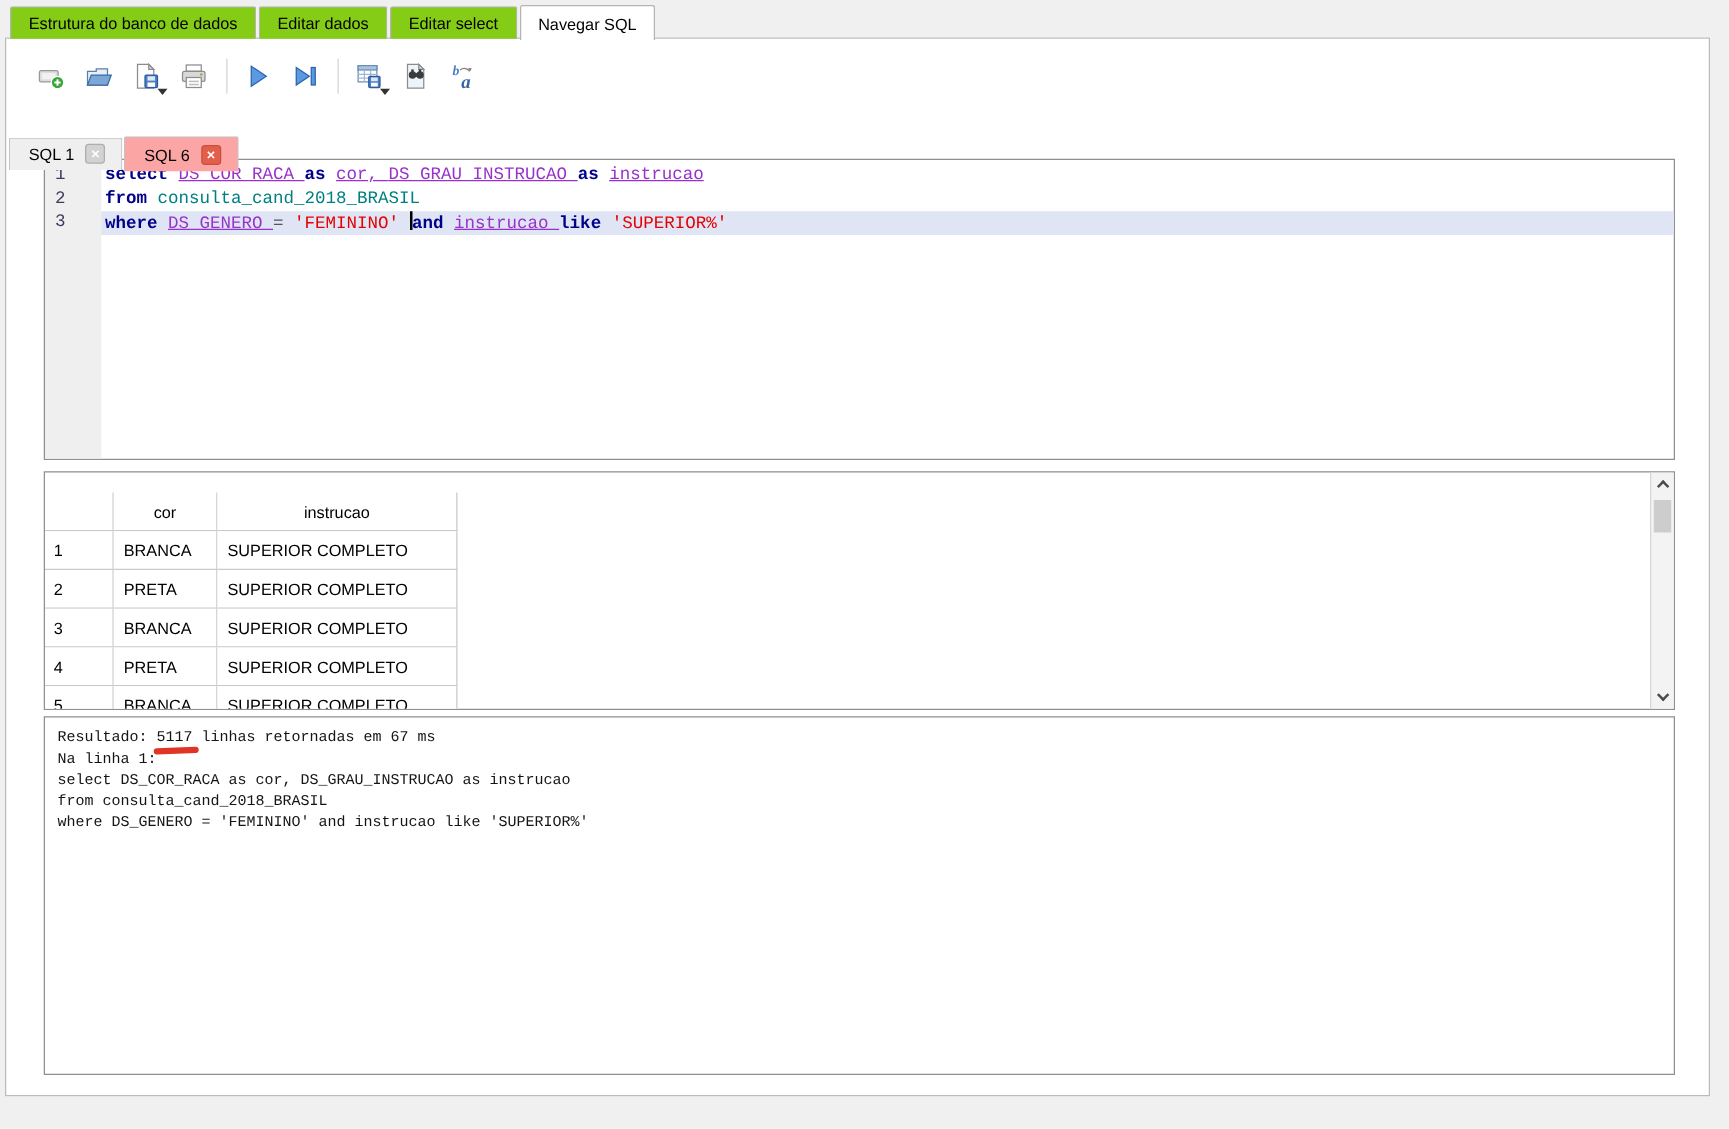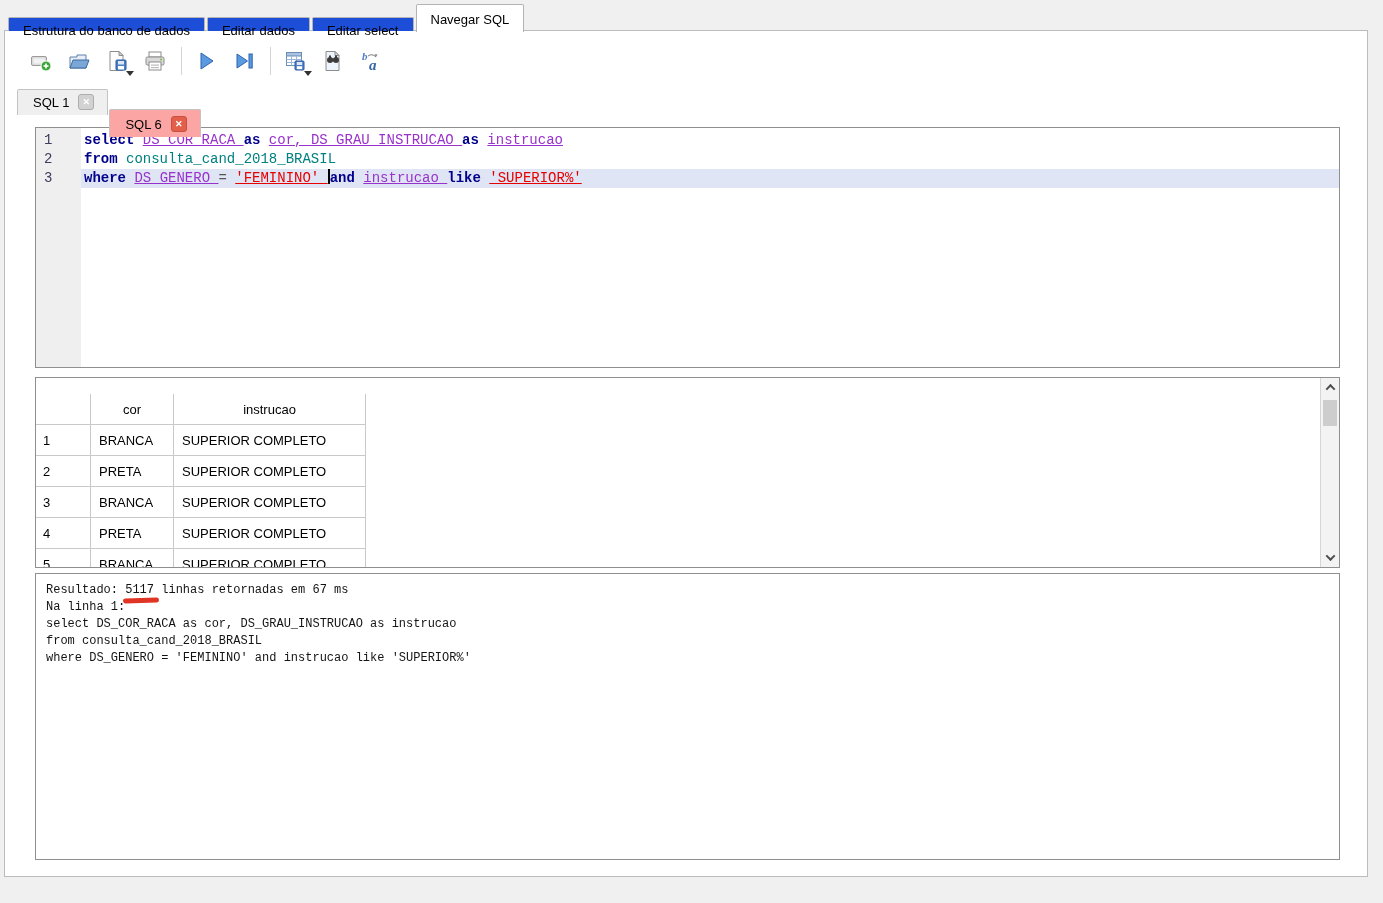--- a/index.html
+++ b/index.html
@@ -11,22 +11,22 @@
   body{
     background:#f0f0f0;
     font-family:"Liberation Sans", sans-serif;
     font-size:13px; color:#000;
     position:relative; overflow:hidden;
   }
 
   
   .main-tabs{position:absolute; left:8px; top:4px; display:flex; align-items:flex-end; z-index:3;}
   .main-tab{
-    background:#1d4ed8; border:1px solid #b4b4b4; border-bottom:none;
-    padding:5px 14px 6px 14px; margin-right:2px; height:14px;
+    background:#84cc16; border:1px solid #b4b4b4; border-bottom:none;
+    padding:5px 14px 6px 14px; margin-right:2px; height:26px;
     border-top-left-radius:2px; border-top-right-radius:2px;
     color:#000; cursor:default; white-space:nowrap;
   }
   .main-tab.active{
     background:#fff; height:28px; padding-top:7px; position:relative; z-index:4;
     margin-bottom:-1px;
   }
 
   
   .pane{
@@ -42,21 +42,21 @@
   }
   .tbtn svg{display:block;}
   .tsep{width:1px; height:28px; background:#d4d4d4; margin:0 8px 0 4px;}
   .dd-arrow{
     position:absolute; right:-2px; bottom:0px; width:0; height:0;
     border-left:4px solid transparent; border-right:4px solid transparent;
     border-top:5px solid #333;
   }
 
   
-  .sql-tabs{position:absolute; left:12px; top:58px; display:flex; z-index:2;}
+  .sql-tabs{position:absolute; left:2px; top:58px; display:flex; align-items:flex-end; z-index:2;}
   .sql-tab{
     display:flex; align-items:center; gap:9px;
     background:#efefef; border:1px solid #c3c3c3; border-bottom:none;
     padding:5px 13px 6px 15px; height:26px; margin-right:1px;
     border-top-left-radius:2px; border-top-right-radius:2px; white-space:nowrap;
   }
   .sql-tab.active{background:#fca5a5; height:28px; padding-top:7px; margin-bottom:-1px; z-index:3; position:relative;margin-top:20px;}
   .tab-close{
     width:16px; height:16px; border-radius:3px; display:flex; align-items:center; justify-content:center;
     font-size:9px; font-weight:bold; color:#fff; line-height:1;
@@ -72,21 +72,21 @@
   }
   .gutter-bg{position:absolute; left:0; top:0; bottom:0; width:45px; background:#efefef;}
   .ed-lines{position:absolute; left:0; top:3px; right:0;}
   .ed-line{display:flex; height:19px; white-space:pre;}
   .ln-no{width:45px; flex:0 0 45px; padding-left:8px; color:#3c3c5e; position:relative; z-index:1;}
   .ln-code{flex:1; padding-left:3px;}
   .ed-line.cur .ln-code{background:var(--curline);}
   .tk.kw{color:var(--kw); font-weight:bold;}
   .tk.id{color:var(--id);text-decoration:underline;}
   .tk.tbl{color:var(--tbl);}
-  .tk.str{color:var(--str);text-decoration:underline;}
+  .tk.str{color:var(--str);}
   .tk.op{color:var(--op);}
   .cursor{display:inline-block; width:2px; height:15px; background:#000; vertical-align:-2px;}
 
   
   .grid{
     position:absolute; left:30px; top:346px; width:1305px; height:191px;
     border:1px solid #8f8f8f; background:#fff; overflow:hidden;
   }
   .grid-table{position:absolute; left:0; top:16px;}
   .g-row{display:flex; height:31px;}

